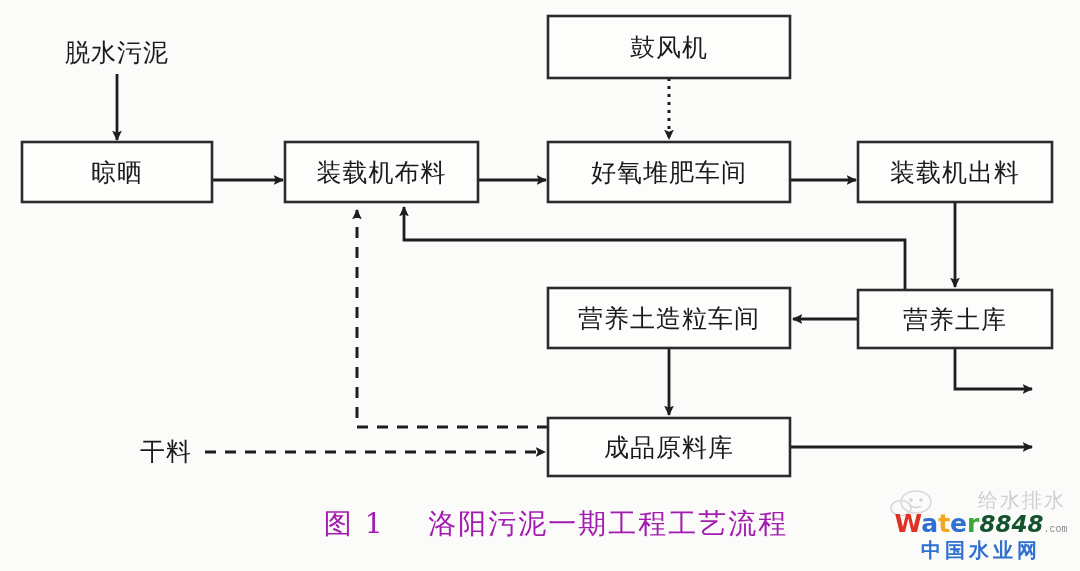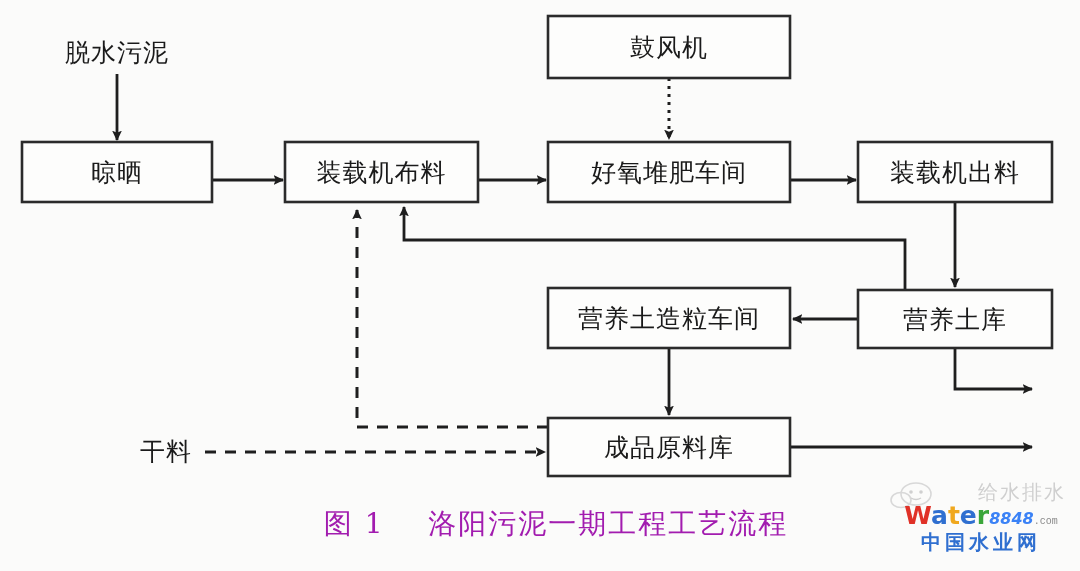--- a/index.html
+++ b/index.html
@@ -73,21 +73,21 @@
     text-align: center;
     font-family: "DejaVu Serif", "Liberation Serif", serif;
     font-size: 28px;
     color: #a21caf;
     letter-spacing: 2px;
     white-space: pre;
   }
   .watermark {
     position: absolute;
     right: 8px;
-    bottom: 16px;
+    bottom: 8px;
     width: 182px;
     height: 76px;
     text-align: center;
     pointer-events: none;
   }
   .wm-row1 {
     position: absolute;
     left: 0; top: 0;
     width: 182px;
     height: 30px;
@@ -109,23 +109,23 @@
     font-size: 25px;
     line-height: 26px;
     white-space: nowrap;
   }
   .wm-row2 .l1 { color: #e03127; }
   .wm-row2 .l2 { color: #2f6fd0; }
   .wm-row2 .l3 { color: #f0a81e; }
   .wm-row2 .l4 { color: #2f6fd0; }
   .wm-row2 .l5 { color: #3aa63a; }
   .wm-row2 .num {
-    color: #3b82f6;
+    color: #14532d;
     font-style: italic;
-    font-size: 16px;
+    font-size: 23px;
     text-align: center;
   }
   .wm-row2 .com {
     color: #8a8a8a;
     font-size: 10px;
     font-weight: normal;
     font-family: Liberation Mono, monospace;
   }
   .wm-row3 {
     position: absolute;

